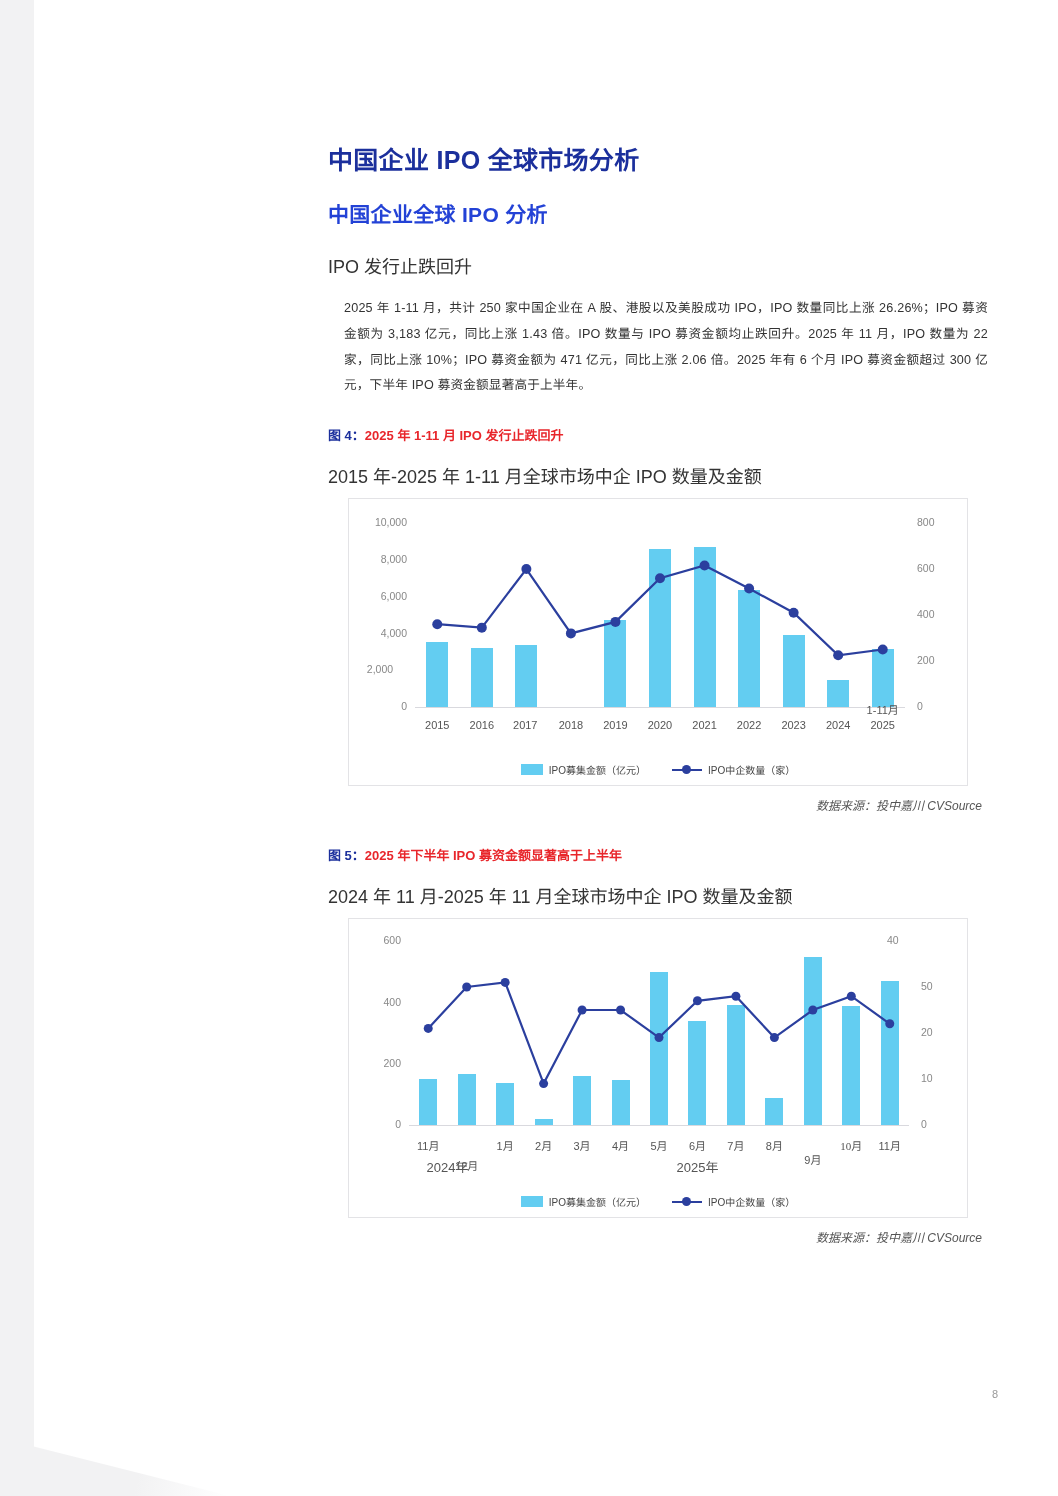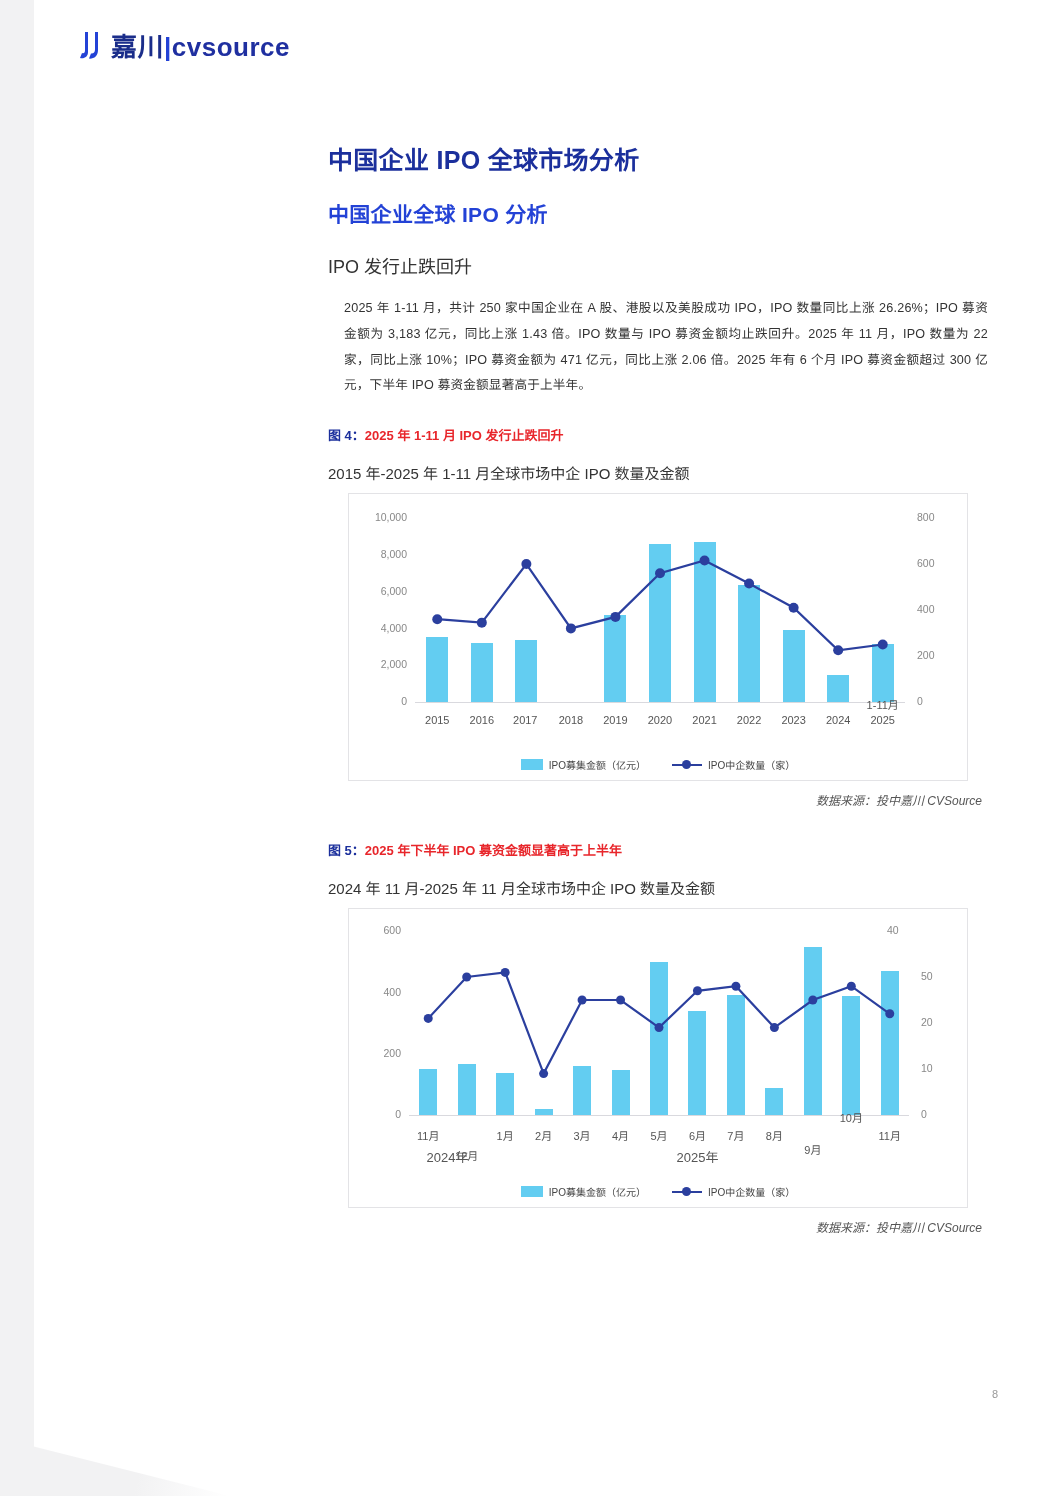--- a/index.html
+++ b/index.html
@@ -95,21 +95,21 @@
     letter-spacing: .2px;
   }
   .fig-title {
     font-size: 13px;
     font-weight: 700;
     color: #e8262b;
     margin: 0 0 18px 0;
   }
   .fig-title .label { color: #1b2f9c; }
   .fig-sub {
-    font-size: 15px;
+    font-size: 18px;
     color: #333;
     margin: 16px 0 10px 0;
   }
   .source {
     font-size: 12px;
     font-style: italic;
     color: #555;
     text-align: right;
     margin: 10px 6px 0 0;
   }
@@ -185,48 +185,37 @@
     color: #999;
   }
 </style>
 </head>
 <body>
 
 <div class="page">
   <div class="left-band"></div>
   <div class="bottom-corner"></div>
 
-  <div class="logo">
-    <span class="logo-mark">
-      <svg width="26" height="30" viewBox="0 0 26 30" xmlns="http://www.w3.org/2000/svg">
-        <path d="M3 2 L10 2 L10 22 C10 27 6 29 2 28 L4 23 C6 23.6 7 22.6 7 20 L7 2 Z" fill="#2342d6"></path>
-        <path d="M13 2 L20 2 L20 20 C20 26 16 29 11 28.6 L13 23.4 C15.5 23.6 17 22.4 17 19.4 L17 2 Z" fill="#2342d6"></path>
-      </svg>
-    </span>
-    <span class="logo-text">
-      <span>嘉川</span><span style="color:#2342d6;">|</span><span class="cv">cvsource</span>
-    </span>
-  </div>
 
   <div class="content">
     <h1 class="title">中国企业 IPO 全球市场分析</h1>
     <h2 class="subtitle">中国企业全球 IPO 分析</h2>
     <h3 class="section">IPO 发行止跌回升</h3>
     <p class="para">2025 年 1-11 月，共计 250 家中国企业在 A 股、港股以及美股成功 IPO，IPO 数量同比上涨 26.26%；IPO 募资金额为 3,183 亿元，同比上涨 1.43 倍。IPO 数量与 IPO 募资金额均止跌回升。2025 年 11 月，IPO 数量为 22 家，同比上涨 10%；IPO 募资金额为 471 亿元，同比上涨 2.06 倍。2025 年有 6 个月 IPO 募资金额超过 300 亿元，下半年 IPO 募资金额显著高于上半年。</p>
 
     <div class="fig-title">
       <span class="label">图 4：</span><span>2025 年 1-11 月 IPO 发行止跌回升</span>
     </div>
     <div class="fig-sub">2015 年-2025 年 1-11 月全球市场中企 IPO 数量及金额</div>
 
     <div class="chart-box c1">
       <div class="chart-inner" id="fig4-inner">
           <div class="axis-line" style="left: 66px; top: 208px; width: 490px; height: 1px;"></div>
           <div class="tick-label" style="left: 4px; width: 54px; text-align: right; top: 201px;">0</div>
-          <div class="tick-label" style="left: 4px; width: 54px; text-align: right; top: 164.2px;">2,000</div>
+          <div class="tick-label" style="left: 4px; width: 54px; text-align: center; top: 164.2px;">2,000</div>
           <div class="tick-label" style="left: 4px; width: 54px; text-align: right; top: 127.4px;">4,000</div>
           <div class="tick-label" style="left: 4px; width: 54px; text-align: right; top: 90.6px;">6,000</div>
           <div class="tick-label" style="left: 4px; width: 54px; text-align: right; top: 53.8px;">8,000</div>
           <div class="tick-label" style="left: 4px; width: 54px; text-align: right; top: 17px;">10,000</div>
           <div class="tick-label" style="left: 568px; top: 201px;">0</div>
           <div class="tick-label" style="left: 568px; top: 155px;">200</div>
           <div class="tick-label" style="left: 568px; top: 109px;">400</div>
           <div class="tick-label" style="left: 568px; top: 63px;">600</div>
           <div class="tick-label" style="left: 568px; top: 17px;">800</div>
           <div class="bar" style="left: 77.2727px; width: 22px; height: 65.32px; bottom: 78px; background: rgb(99, 205, 241);"></div>
@@ -329,21 +318,21 @@
           <div class="cat-label" style="left: 98.4615px; width: 38.4615px; top: 210px; margin-top: 28px;">12月</div>
           <div class="cat-label" style="left: 136.923px; width: 38.4615px; top: 218px;">1月</div>
           <div class="cat-label" style="left: 175.385px; width: 38.4615px; top: 218px;">2月</div>
           <div class="cat-label" style="left: 213.846px; width: 38.4615px; top: 218px;">3月</div>
           <div class="cat-label" style="left: 252.308px; width: 38.4615px; top: 218px;">4月</div>
           <div class="cat-label" style="left: 290.769px; width: 38.4615px; top: 218px;">5月</div>
           <div class="cat-label" style="left: 329.231px; width: 38.4615px; top: 218px;">6月</div>
           <div class="cat-label" style="left: 367.692px; width: 38.4615px; top: 218px;">7月</div>
           <div class="cat-label" style="left: 406.154px; width: 38.4615px; top: 218px;">8月</div>
           <div class="cat-label" style="left: 444.615px; width: 38.4615px; top: 218px; margin-top: 14px;">9月</div>
-          <div class="cat-label" style="left: 483.077px; width: 38.4615px; top: 200px;">10月</div>
+          <div class="cat-label" style="left: 483.077px; width: 38.4615px; top: 218px; font-family: Liberation Serif, serif;">10月</div>
           <div class="cat-label" style="left: 521.538px; width: 38.4615px; top: 218px;">11月</div>
           <div class="year-group" style="left: 60px; width: 76.9231px; text-align: center; top: 238px;">2024年</div>
           <div class="year-group" style="left: 136.923px; width: 423.077px; text-align: center; top: 238px;">2025年</div>
         </div>
       <div class="legend">
         <span class="item">
           <span class="swatch-bar"></span>
           <span>IPO募集金额（亿元）</span>
         </span>
         <span class="item">

